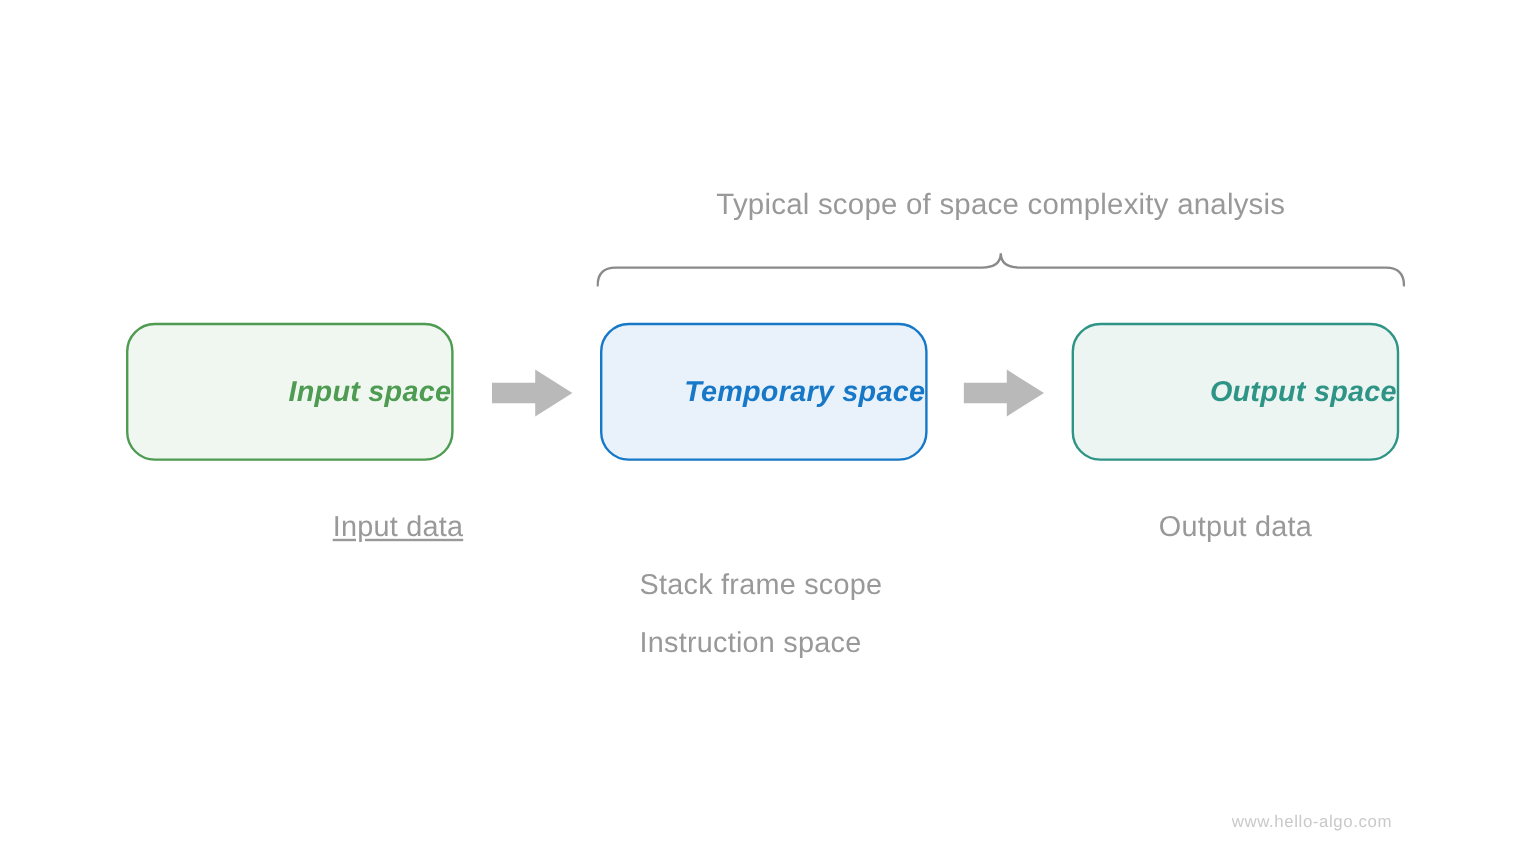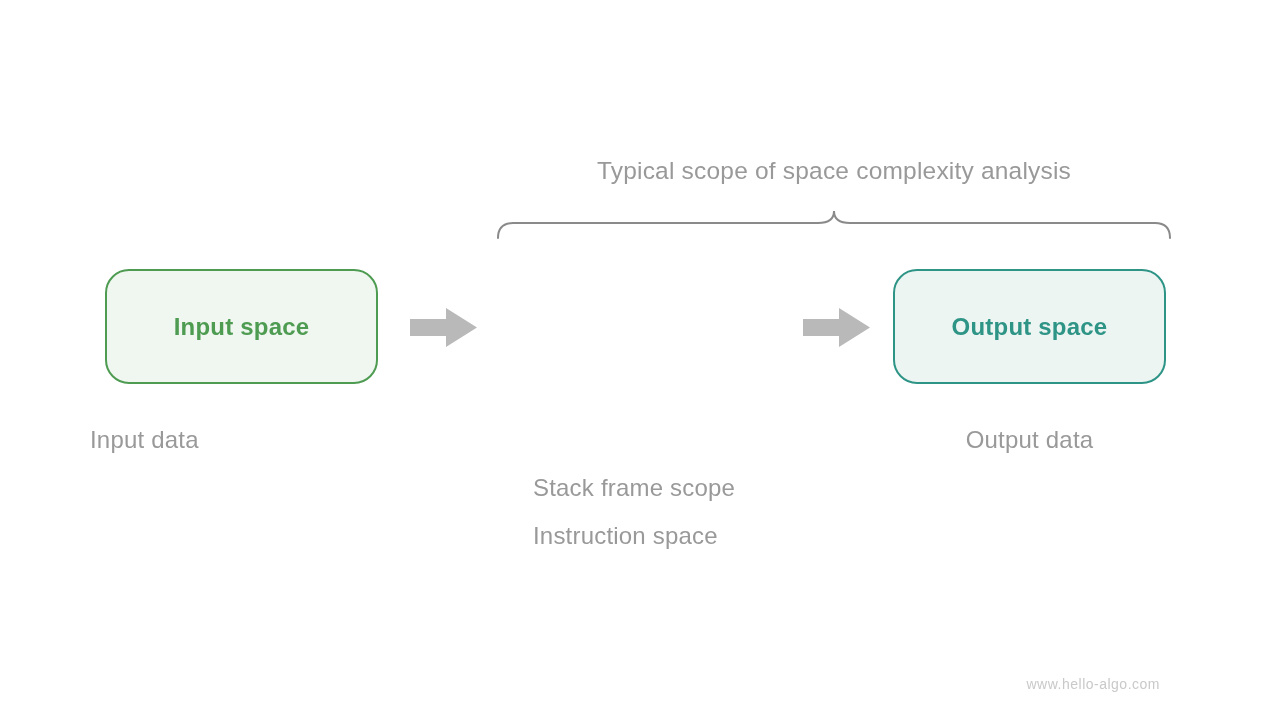--- a/index.html
+++ b/index.html
@@ -38,24 +38,25 @@
   .box {
     position: absolute;
     top: 269px;
     width: 273px;
     height: 115px;
     box-sizing: border-box;
     border-radius: 24px;
     border: 2px solid;
     display: flex;
     align-items: center;
-    justify-content: center;
+    justify-content: flex-end;
     font-size: 24px;
     font-weight: bold;
     letter-spacing: 0.2px;
+    font-style: italic;
   }
   .box-input {
     left: 105px;
     border-color: var(--green);
     background: var(--green_fill);
     color: var(--green);
   }
   .box-temporary {
     left: 500px;
     border-color: var(--blue);
@@ -77,24 +78,25 @@
   .arrow-1 { left: 410px; }
   .arrow-2 { left: 803px; }
   .note {
     position: absolute;
     font-size: 24px;
     color: var(--gray_text);
     letter-spacing: 0.2px;
     white-space: nowrap;
   }
   .note-input {
-    left: 90px;
+    left: 113px;
     top: 426px;
     width: 273px;
-    text-align: left;
+    text-align: right;
+    text-decoration: underline;
   }
   .note-output {
     left: 893px;
     top: 426px;
     width: 273px;
     text-align: center;
   }
   .note-temp-1 { left: 533px; top: 426px; }
   .note-temp-2 { left: 533px; top: 474px; }
   .note-temp-3 { left: 533px; top: 522px; }
@@ -124,20 +126,23 @@
   <div class="box box-input">
     <span>Input space</span>
   </div>
 
   <div class="arrow arrow-1">
     <svg width="67" height="41" viewBox="0 0 67 41" xmlns="http://www.w3.org/2000/svg">
       <polygon points="0,12 36,12 36,1 67,20.5 36,40 36,29 0,29" fill="var(--arrow_gray)"></polygon>
     </svg>
   </div>
 
+  <div class="box box-temporary">
+    <span>Temporary space</span>
+  </div>
 
   <div class="arrow arrow-2">
     <svg width="67" height="41" viewBox="0 0 67 41" xmlns="http://www.w3.org/2000/svg">
       <polygon points="0,12 36,12 36,1 67,20.5 36,40 36,29 0,29" fill="var(--arrow_gray)"></polygon>
     </svg>
   </div>
 
   <div class="box box-output">
     <span>Output space</span>
   </div>

